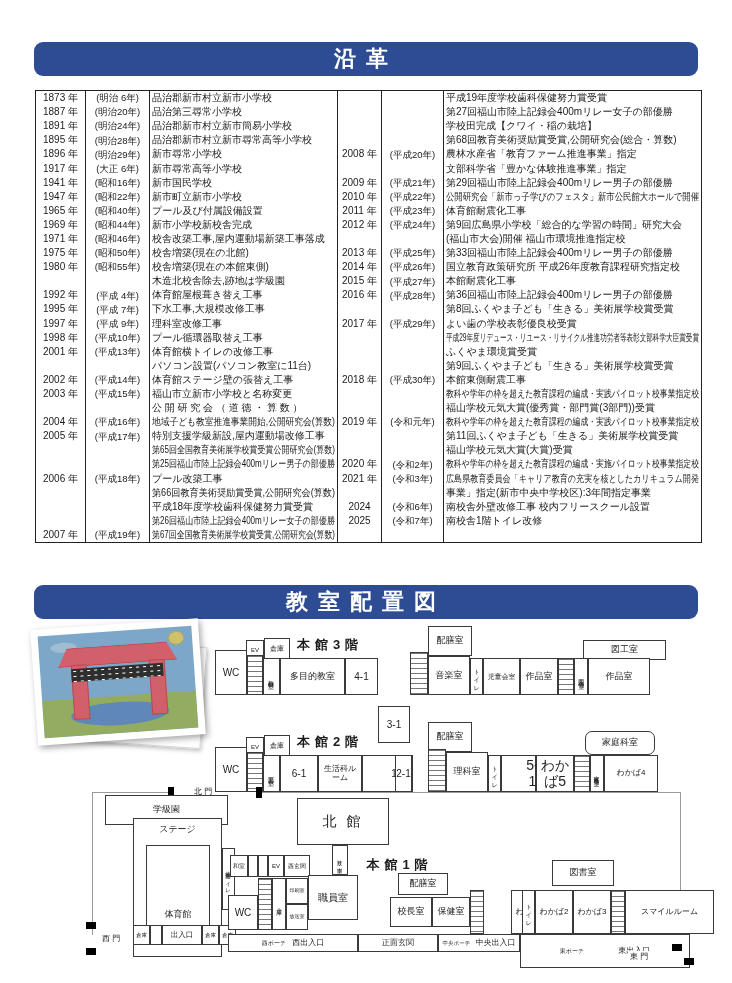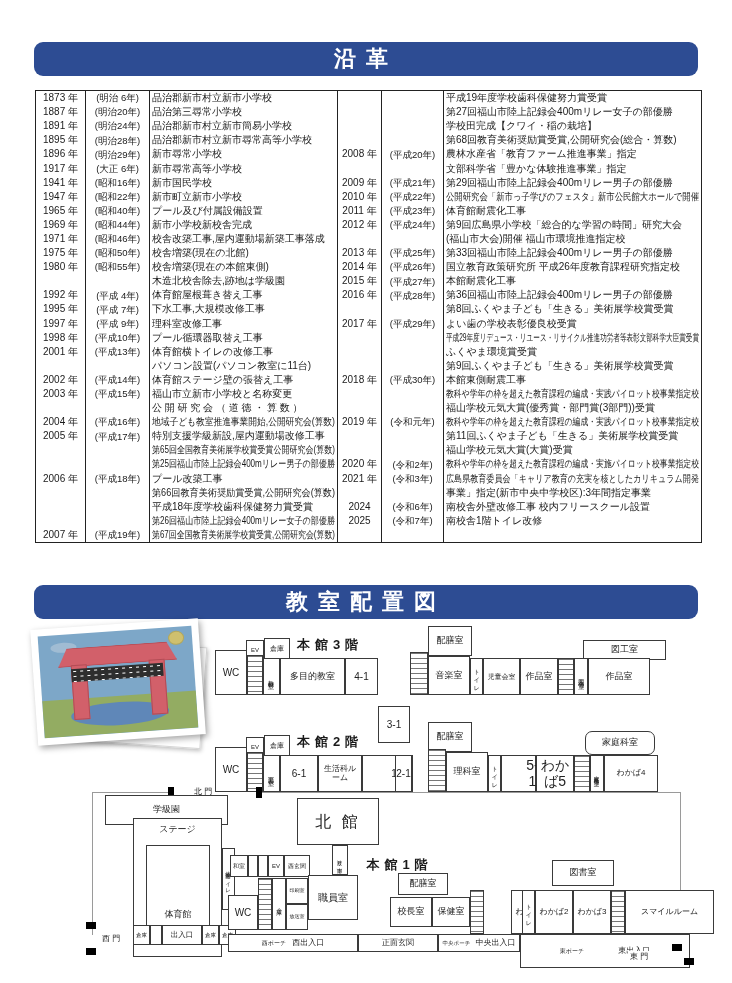--- a/index.html
+++ b/index.html
@@ -432,21 +432,21 @@
   <div class="box" style="left:133px;top:925px;width:17px;height:20px;font-size:5.5px;">倉庫</div>
   <div class="box" style="left:150px;top:925px;width:12px;height:20px;"></div>
   <div class="box" style="left:162px;top:925px;width:40px;height:20px;font-size:7.5px;">出入口</div>
   <div class="box" style="left:202px;top:925px;width:17px;height:20px;font-size:5.5px;">倉庫</div>
   <div class="box" style="left:219px;top:925px;width:17px;height:20px;font-size:5.5px;">倉庫</div>
 
   <div class="gate" style="left:86px;top:922px;width:10px;height:7px;"></div>
   <div class="lbl" style="left:100px;top:933px;">西 門</div>
   <div class="gate" style="left:86px;top:948px;width:10px;height:7px;"></div>
 
-  <div class="box" style="left:297px;top:798px;width:82px;height:47px;font-size:16px;letter-spacing:3px;">北 館</div>
+  <div class="box" style="left:297px;top:798px;width:92px;height:47px;font-size:14px;letter-spacing:3px;">北 館</div>
   <div class="box v" style="left:332px;top:845px;width:16px;height:30px;font-size:5.5px;">渡り廊下</div>
 
   <div class="ftitle" style="left:352px;top:856px;width:95px;">本館1階</div>
 
   <div class="box" style="left:230px;top:855px;width:18px;height:22px;font-size:6px;">和室</div>
   <div class="box" style="left:248px;top:855px;width:10px;height:22px;"></div>
   <div class="box" style="left:258px;top:855px;width:10px;height:22px;"></div>
   <div class="box" style="left:268px;top:855px;width:16px;height:22px;font-size:6px;">EV</div>
   <div class="box" style="left:284px;top:855px;width:26px;height:22px;font-size:6px;">西玄関</div>
 

